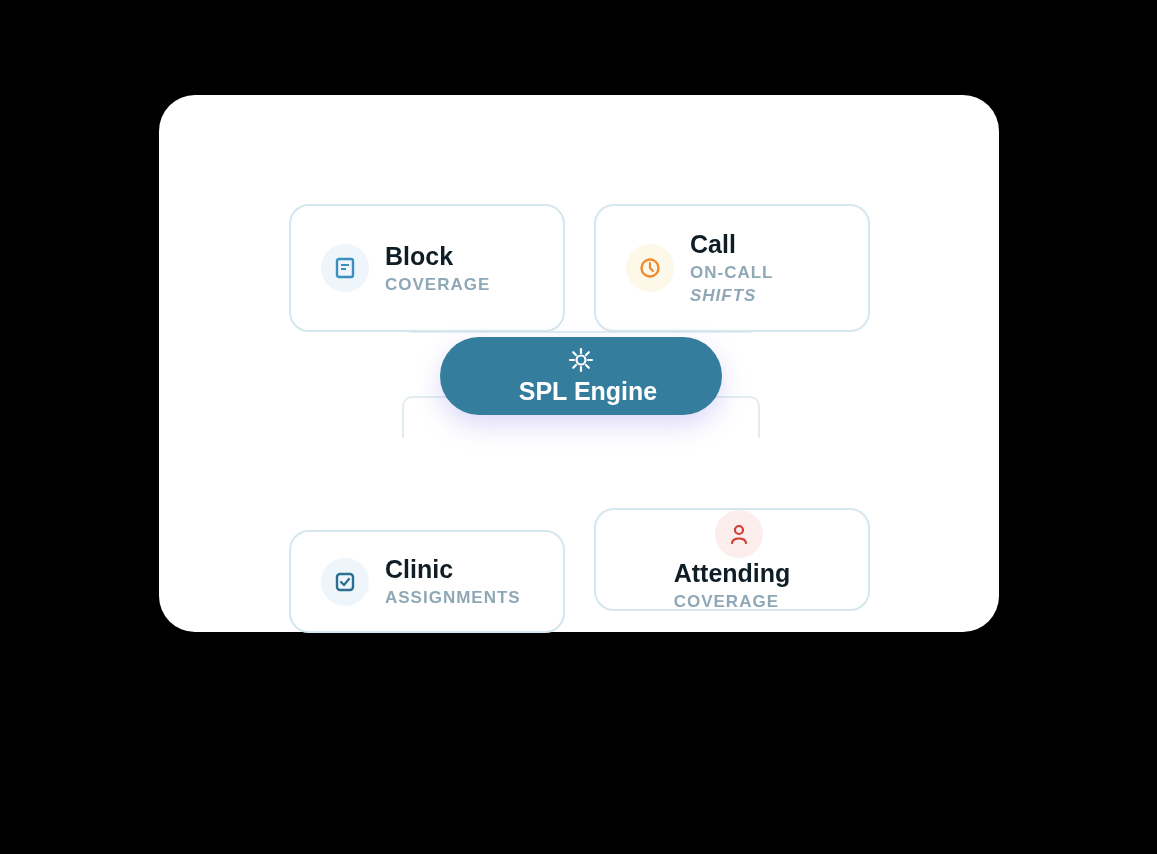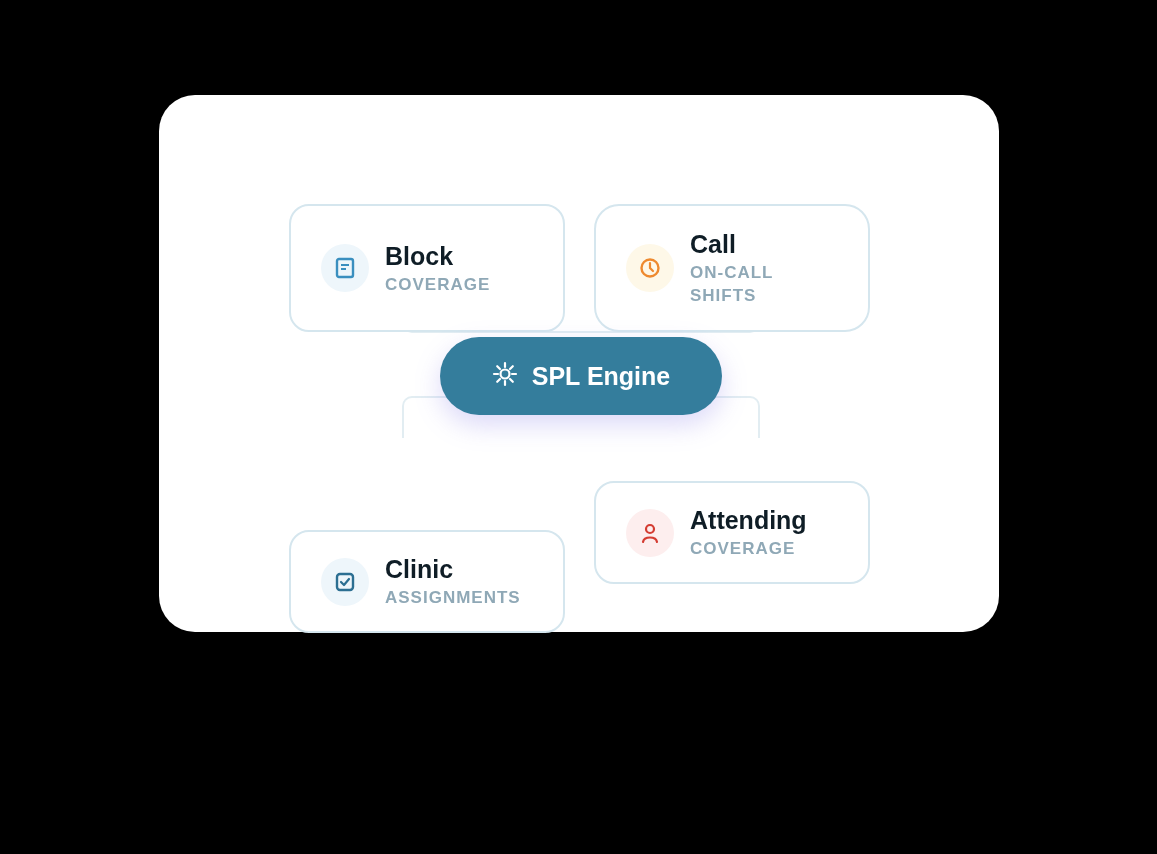--- a/index.html
+++ b/index.html
@@ -9,21 +9,21 @@
           background:#fff; border-radius:36px; }
   .node { position:absolute; width:276px; background:#fff; border:2px solid #d5e6ee;
           border-radius:20px; box-sizing:border-box; display:flex; align-items:center;margin-top:44px; }
   .node .ic { width:48px; height:48px; border-radius:50%; margin-left:30px; margin-right:16px;
               display:flex; align-items:center; justify-content:center; flex-shrink:0; }
   .node .title { font-size:25px; font-weight:bold; color:#0f1d26; line-height:30px; }
   .node .sub { font-size:17px; font-weight:bold; color:#8fa8b6; letter-spacing:1px; line-height:23px; margin-top:2px; }
   .line { position:absolute; border:2px solid #e2edf2; box-sizing:border-box; }
   .engine { position:absolute; left:440px; top:337px; width:282px; height:78px; border-radius:39px;
             background:#347d9c; display:flex; align-items:center; justify-content:center;
-            box-shadow:0 10px 26px rgba(130,120,230,0.28); }
+            box-shadow:0 10px 26px rgba(130,120,230,0.28);flex-direction:column; }
   .engine .lbl { color:#fff; font-size:25px; font-weight:bold; margin-left:14px; }
 </style>
 </head>
 <body>
 
 <div class="card"></div>
 
 <div class="line" style="left:402px;top:290px;width:180px;height:43px;border-top:none;border-right:none;border-radius:0 0 0 10px;"></div>
 <div class="line" style="left:580px;top:290px;width:180px;height:43px;border-top:none;border-left:none;border-radius:0 0 10px 0;"></div>
 
@@ -37,31 +37,31 @@
         <line x1="7" y1="8" x2="15" y2="8" stroke="#3a8fbf" stroke-width="2"></line>
         <line x1="7" y1="12" x2="12" y2="12" stroke="#3a8fbf" stroke-width="2"></line>
       </svg>
   </div>
   <div>
     <div class="title">Block</div>
     <div class="sub">COVERAGE</div>
   </div>
 </div>
 
-<div class="node" style="left:594px;top:160px;height:128px;border-radius:25px;">
+<div class="node" style="left:594px;top:160px;height:128px;">
   <div class="ic" style="background:#fef8e8;">
     <svg width="22" height="22" viewBox="0 0 22 22">
         <circle cx="11" cy="11" r="8.5" fill="none" stroke="#ee8a2f" stroke-width="2.4"></circle>
         <polyline points="11,6 11,11 14,14" fill="none" stroke="#ee8a2f" stroke-width="2.2" stroke-linecap="round"></polyline>
       </svg>
   </div>
   <div>
     <div class="title">Call</div>
     <div class="sub">ON-CALL</div>
-    <div class="sub" style="margin-top:0;">SHIFTS</div>
+    <div class="sub" style="margin-top:0;font-style:italic;">SHIFTS</div>
   </div>
 </div>
 
 <div class="engine">
   <span>
     <svg width="26" height="26" viewBox="0 0 26 26" stroke="#fff" stroke-width="2.2" stroke-linecap="round" fill="none">
       <circle cx="13" cy="13" r="4.5"></circle>
       <line x1="13" y1="2" x2="13" y2="6"></line>
         <line x1="13" y1="20" x2="13" y2="24"></line>
       <line x1="2" y1="13" x2="6" y2="13"></line>
@@ -81,21 +81,21 @@
         <rect x="3" y="3" width="16" height="16" rx="3" fill="none" stroke="#2c6f92" stroke-width="2.4"></rect>
         <polyline points="7,11 10,14 15,8" fill="none" stroke="#2c6f92" stroke-width="2.2" stroke-linecap="round" stroke-linejoin="round"></polyline>
       </svg>
   </div>
   <div>
     <div class="title">Clinic</div>
     <div class="sub">ASSIGNMENTS</div>
   </div>
 </div>
 
-<div class="node" style="left:594px;top:437px;height:103px;">
+<div class="node" style="left:594px;top:464px;height:103px;flex-direction:column;">
   <div class="ic" style="background:#fdeeee;">
     <svg width="22" height="22" viewBox="0 0 22 22" fill="none" stroke="#d43c32" stroke-width="2.2" stroke-linecap="round">
         <circle cx="11" cy="7" r="4"></circle>
         <path d="M4 20 C5 14, 17 14, 18 20"></path>
       </svg>
   </div>
   <div>
     <div class="title">Attending</div>
     <div class="sub">COVERAGE</div>
   </div>

